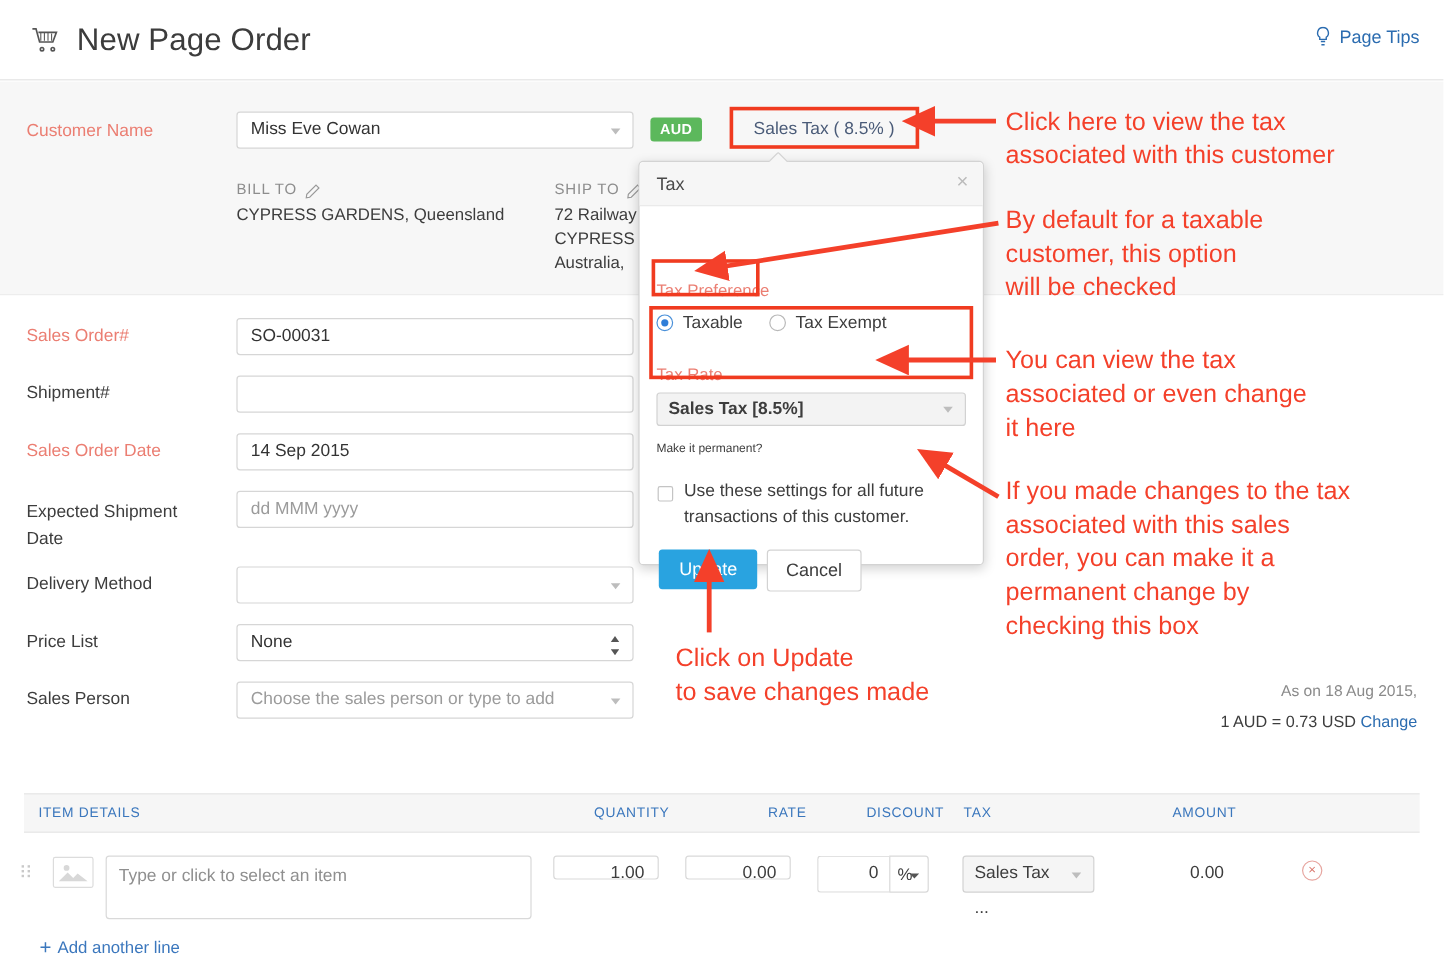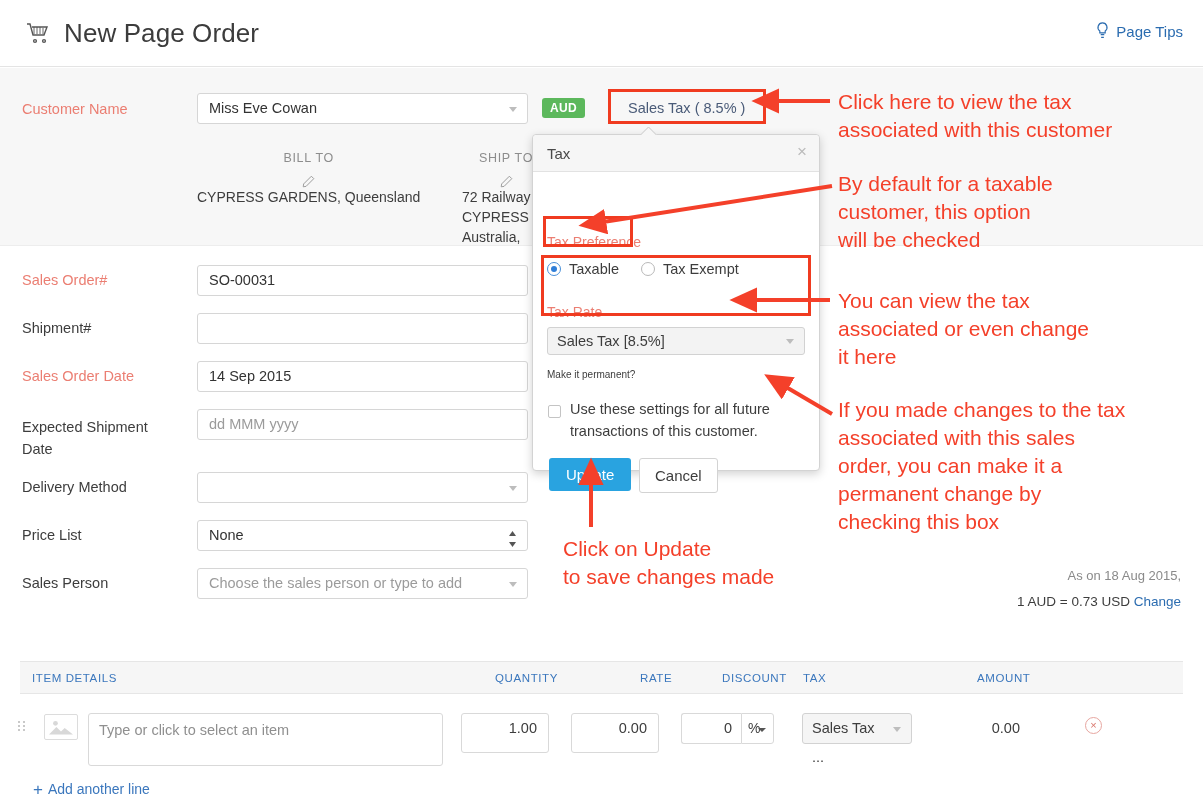--- a/index.html
+++ b/index.html
@@ -63,21 +63,21 @@
     border-radius:3px; padding:3px 8px; letter-spacing:.3px;
   }
 
   .salestax-btn{
     position:absolute; left:620px; top:96px;
     font-size:14.5px; color:#4a5b78; cursor:pointer; padding:4px 8px;
   }
   .hl-box{ position:absolute; border:3px solid #f03b20; }
 
   .addr{ position:absolute; font-size:14px; color:#3d3d3d; line-height:20px; }
-  .addr-hdr{ font-size:12.5px; color:#8d8d8d; letter-spacing:.7px; display:flex; align-items:center; gap:6px;flex-direction:column; }
+  .addr-hdr{ font-size:12.5px; color:#8d8d8d; letter-spacing:.7px; display:flex; align-items:center; gap:6px; }
   .pencil{ width:13px; height:13px; color:#9a9a9a; }
 
   
   .popup{
     position:absolute; left:532px; top:134px; width:288px; height:337px;
     background:#fff; border:1px solid #d3d3d3; border-radius:4px;
     box-shadow:0 3px 10px rgba(0,0,0,.18); z-index:40;
   }
   .popup-arrow{
     position:absolute; left:108px; top:-8px; width:16px; height:8px;
@@ -105,21 +105,21 @@
   .radio.on{ border-color:#4a90d9; }
   .radio.on:after{
     content:""; position:absolute; left:3px; top:3px; width:6px; height:6px;
     border-radius:50%; background:#2f7ed8;
   }
   .radio-lbl{ font-size:14.5px; color:#3d3d3d; margin-left:8px; }
 
   .popup-sel{
     position:absolute; left:14px; top:155px; width:258px; height:28px;
     background:#f3f3f3; border:1px solid #d2d2d2; border-radius:3px;
-    font-size:14.5px; color:#3d3d3d; padding:0 24px 0 9px; line-height:26px;
+    font-size:14.5px; color:#3d3d3d; padding:0 24px 0 9px; line-height:26px;font-weight:bold;
   }
   .perm-q{ position:absolute; left:14px; top:197px; font-size:10px; color:#3d3d3d; }
   .chk{
     position:absolute; left:15px; top:233px; width:13px; height:13px;
     border:1px solid #c4c4c4; border-radius:2px; background:#fff;
   }
   .chk-txt{
     position:absolute; left:37px; top:226px; width:232px;
     font-size:14.5px; color:#3d3d3d; line-height:22px;
   }
@@ -158,21 +158,21 @@
   .img-ph{
     position:absolute; left:44px; top:714px; width:34px; height:26px;
     border:1px solid #dcdcdc; border-radius:2px; background:#fff;
   }
   .item-inp{
     position:absolute; left:88px; top:713px; width:355px; height:53px;
     border:1px solid #d9d9d9; border-radius:3px; background:#fff;
     font-size:14.5px; color:#8f8f8f; padding:8px 10px;
   }
   .num-inp{
-    position:absolute; height:40px; border:1px solid #d9d9d9; border-radius:3px;
+    position:absolute; height:20px; border:1px solid #d9d9d9; border-radius:3px;
     background:#fff; font-size:14.5px; color:#3d3d3d; text-align:right;
     line-height:29px; padding-right:11px;
   }
   .disc-wrap{ position:absolute; left:681px; top:713px; height:31px; }
   .disc-val{
     width:60px; height:31px; border:1px solid #d9d9d9; border-right:none;
     border-radius:3px 0 0 3px; background:#fff; font-size:14.5px; color:#3d3d3d;
     text-align:right; line-height:29px; padding-right:9px; float:left;
   }
   .disc-unit{

